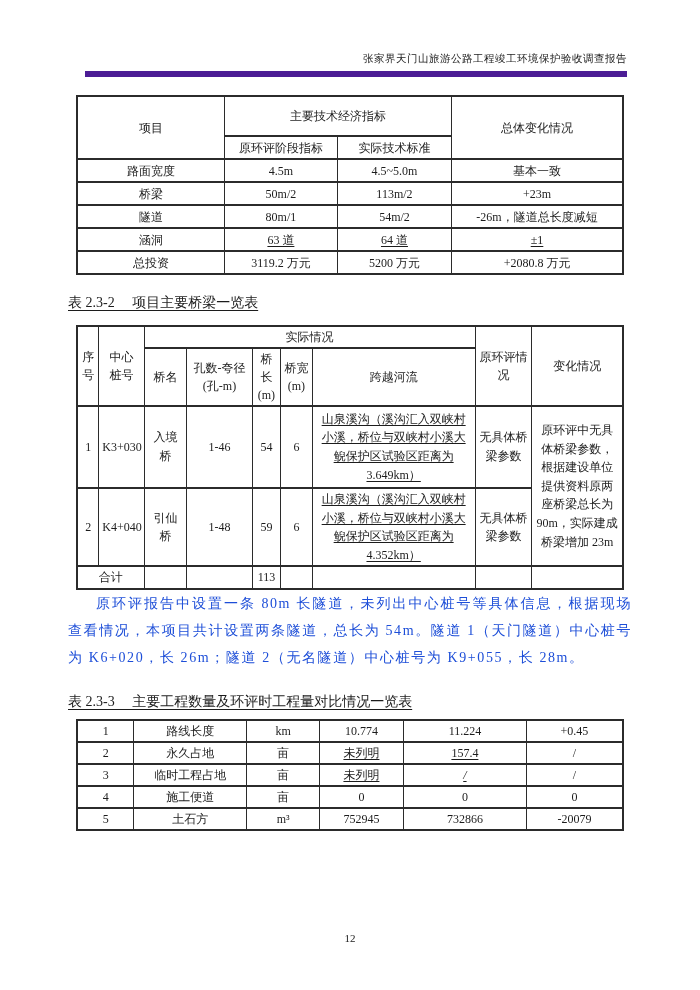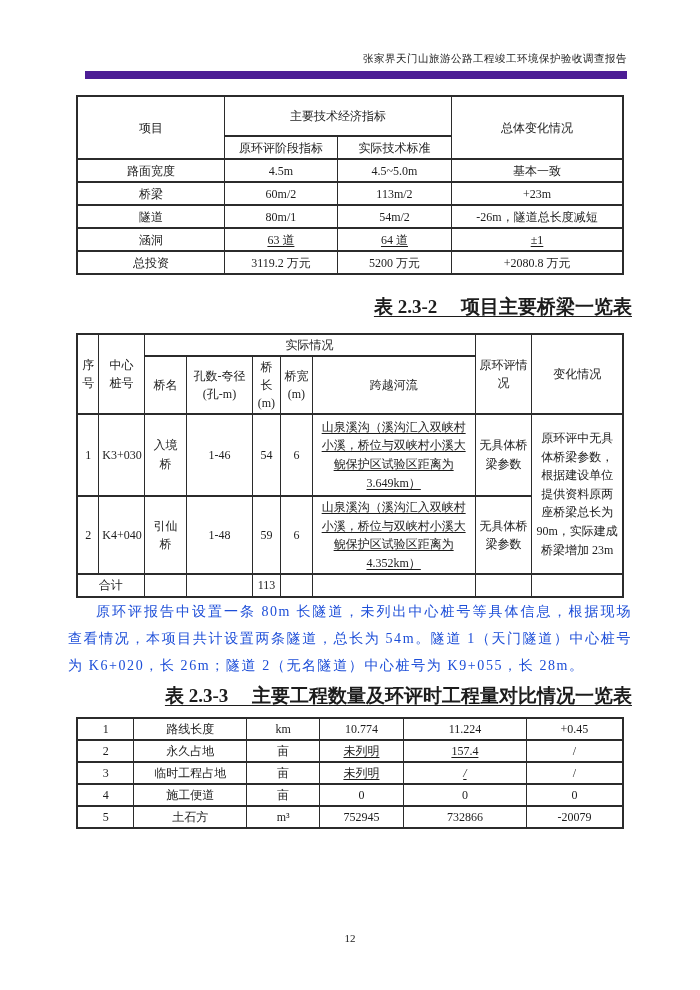--- a/index.html
+++ b/index.html
@@ -4,38 +4,38 @@
 <style>
   html,body{margin:0;padding:0;background:#e8e8e8;}
   .page{
     width:700px;height:990px;background:#ffffff;position:relative;
     font-family:"Liberation Serif","DejaVu Serif",serif;
     color:#1c1c1c;overflow:hidden;margin:0 auto;
   }
   .hdr{
     position:absolute;top:52px;left:85px;right:73px;
     text-align:right;font-size:10.5px;letter-spacing:.5px;
-    border-bottom:8px solid #4c1d95;padding-bottom:5px;color:#222;
+    border-bottom:6px solid #4c1d95;padding-bottom:5px;color:#222;
   }
   .content{position:absolute;top:95px;left:68px;right:68px;}
   table{border-collapse:collapse;width:548px;margin:0 auto;table-layout:fixed;}
   .tbl{border:2px solid #2b2b2b;}
   .tbl td,.tbl th{
     border:1px solid #2b2b2b;border-top-width:2px;border-bottom-width:2px;
     font-size:12px;font-weight:normal;text-align:center;vertical-align:middle;
     padding:1px 3px;line-height:1.5;overflow:hidden;
   }
   .t-tech tr{height:23px;}
   .t-tech tr.h1{height:40px;}
   .tbl-title{
-    text-align:right;font-size:19px;font-weight:bold;margin:0;
+    text-align:left;font-size:14px;font-weight:normal;margin:0;
   }
   .tbl-title .ut{text-decoration:underline;text-underline-offset:3px;}
   .title-232{margin-top:19px;margin-bottom:13px;}
-  .title-233{margin-top:4px;margin-bottom:8px;}
+  .title-233{margin-top:22px;margin-bottom:8px;}
   .t-bridge tr.h1{height:22px;}
   .t-bridge tr.h2{height:45px;}
   .t-bridge tr.r1{height:82px;}
   .t-bridge tr.r2{height:76px;}
   .t-bridge tr.rt{height:22px;}
   .t-bridge td{line-height:1.55;}
   .t-qty tr{height:20px;}
   .u{text-decoration:underline;text-underline-offset:2px;}
   .i{font-style:italic;}
   p.body-text{
@@ -82,21 +82,21 @@
         <th>实际技术标准</th>
       </tr>
       <tr>
         <td>路面宽度</td>
         <td>4.5m</td>
         <td>4.5~5.0m</td>
         <td>基本一致</td>
       </tr>
       <tr>
         <td>桥梁</td>
-        <td>60m/2</td>
+        <td>50m/2</td>
         <td>113m/2</td>
         <td>+23m</td>
       </tr>
       <tr>
         <td>隧道</td>
         <td>80m/1</td>
         <td>54m/2</td>
         <td>-26m，隧道总长度减短</td>
       </tr>
       <tr>

